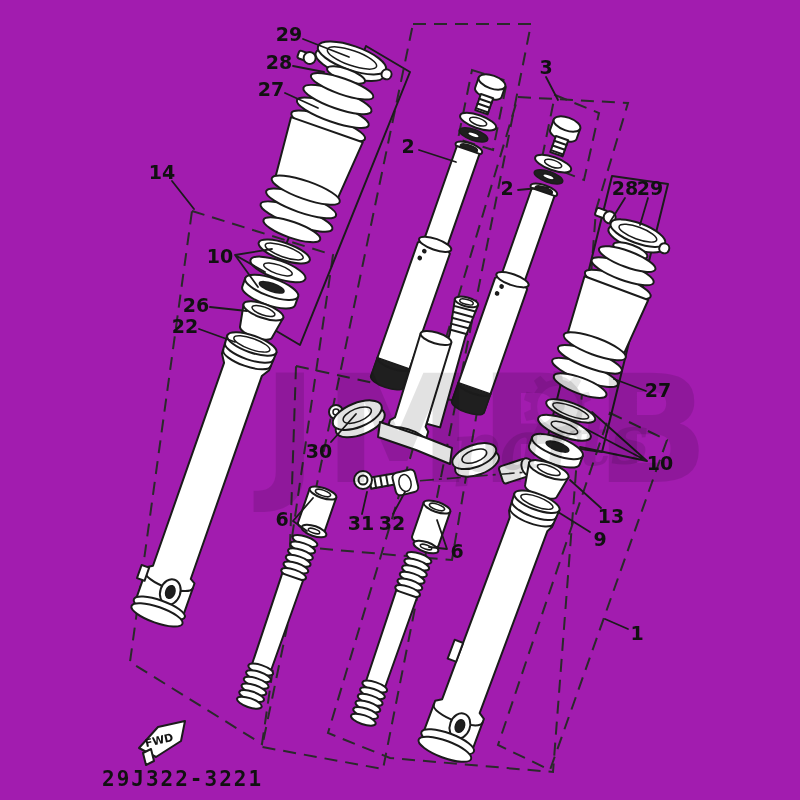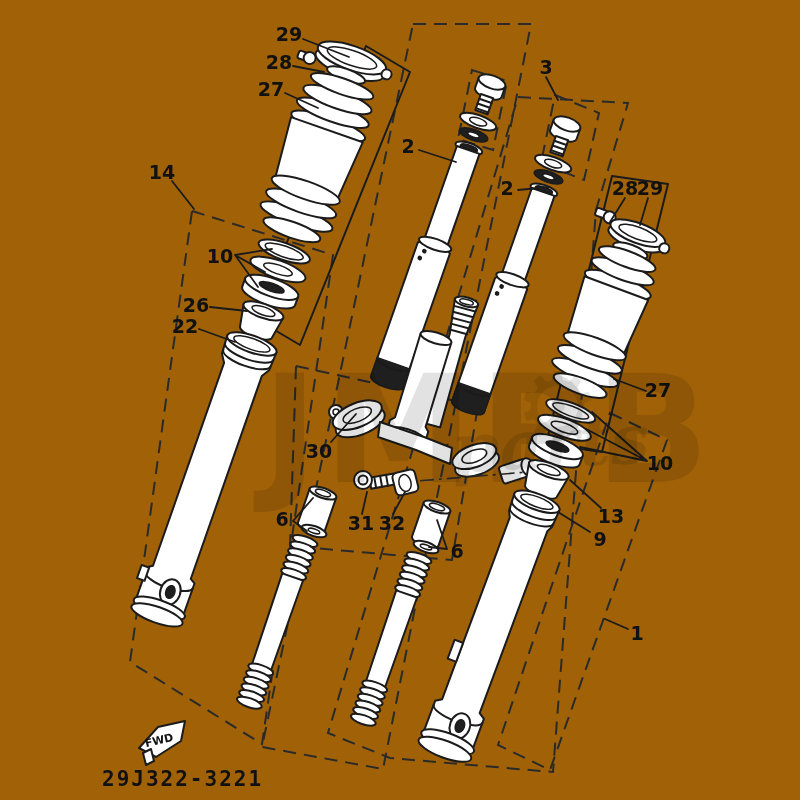--- a/index.html
+++ b/index.html
@@ -1,16 +1,16 @@
 <!DOCTYPE html>
 <html><head>
 <meta charset="utf-8">
 <style>
   html,body{margin:0;padding:0;background:#ffffff;}
-  #stage{position:relative;width:800px;height:800px;background:#a16207;overflow:hidden;
+  #stage{position:relative;width:800px;height:800px;background:#a21caf;overflow:hidden;
          font-family:"DejaVu Sans", sans-serif;}
   svg{position:absolute;left:0;top:0;}
   .ln{fill:#ffffff;stroke:#1b1b1b;stroke-width:2;stroke-linejoin:round;stroke-linecap:round;}
   .nf{fill:none;stroke:#1b1b1b;stroke-width:2;stroke-linejoin:round;stroke-linecap:round;}
   .dk{fill:#1f1f1f;stroke:#1b1b1b;stroke-width:1.5;}
   .dkw{fill:#ffffff;stroke:#1b1b1b;stroke-width:1.5;}
   .dash{fill:none;stroke:#2a2a2a;stroke-width:2;stroke-dasharray:13 8;stroke-linejoin:miter;}
   .dashdot{fill:none;stroke:#2a2a2a;stroke-width:1.6;stroke-dasharray:14 5 3 5;}
   .lbl{font:700 19px "DejaVu Sans", sans-serif;fill:#111;}
   .leader{fill:none;stroke:#1b1b1b;stroke-width:1.8;stroke-linecap:round;}

